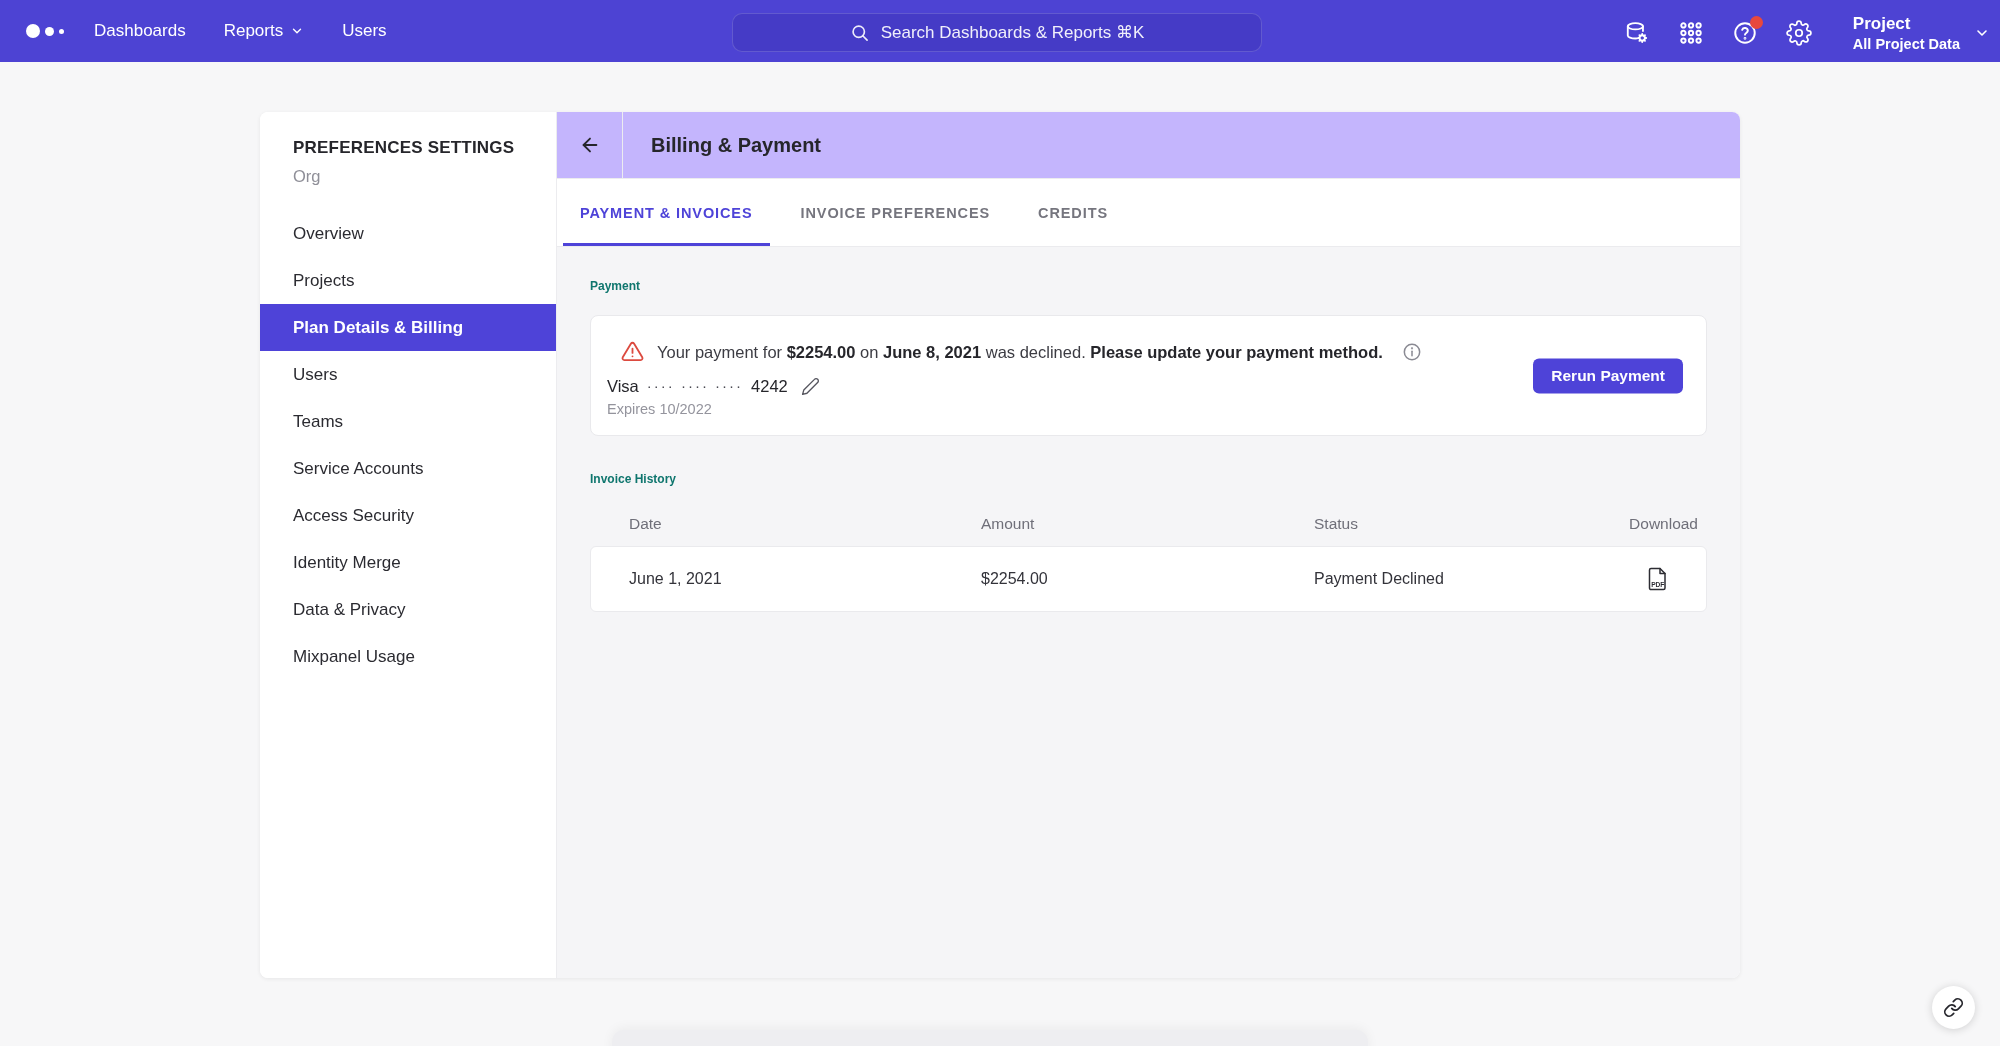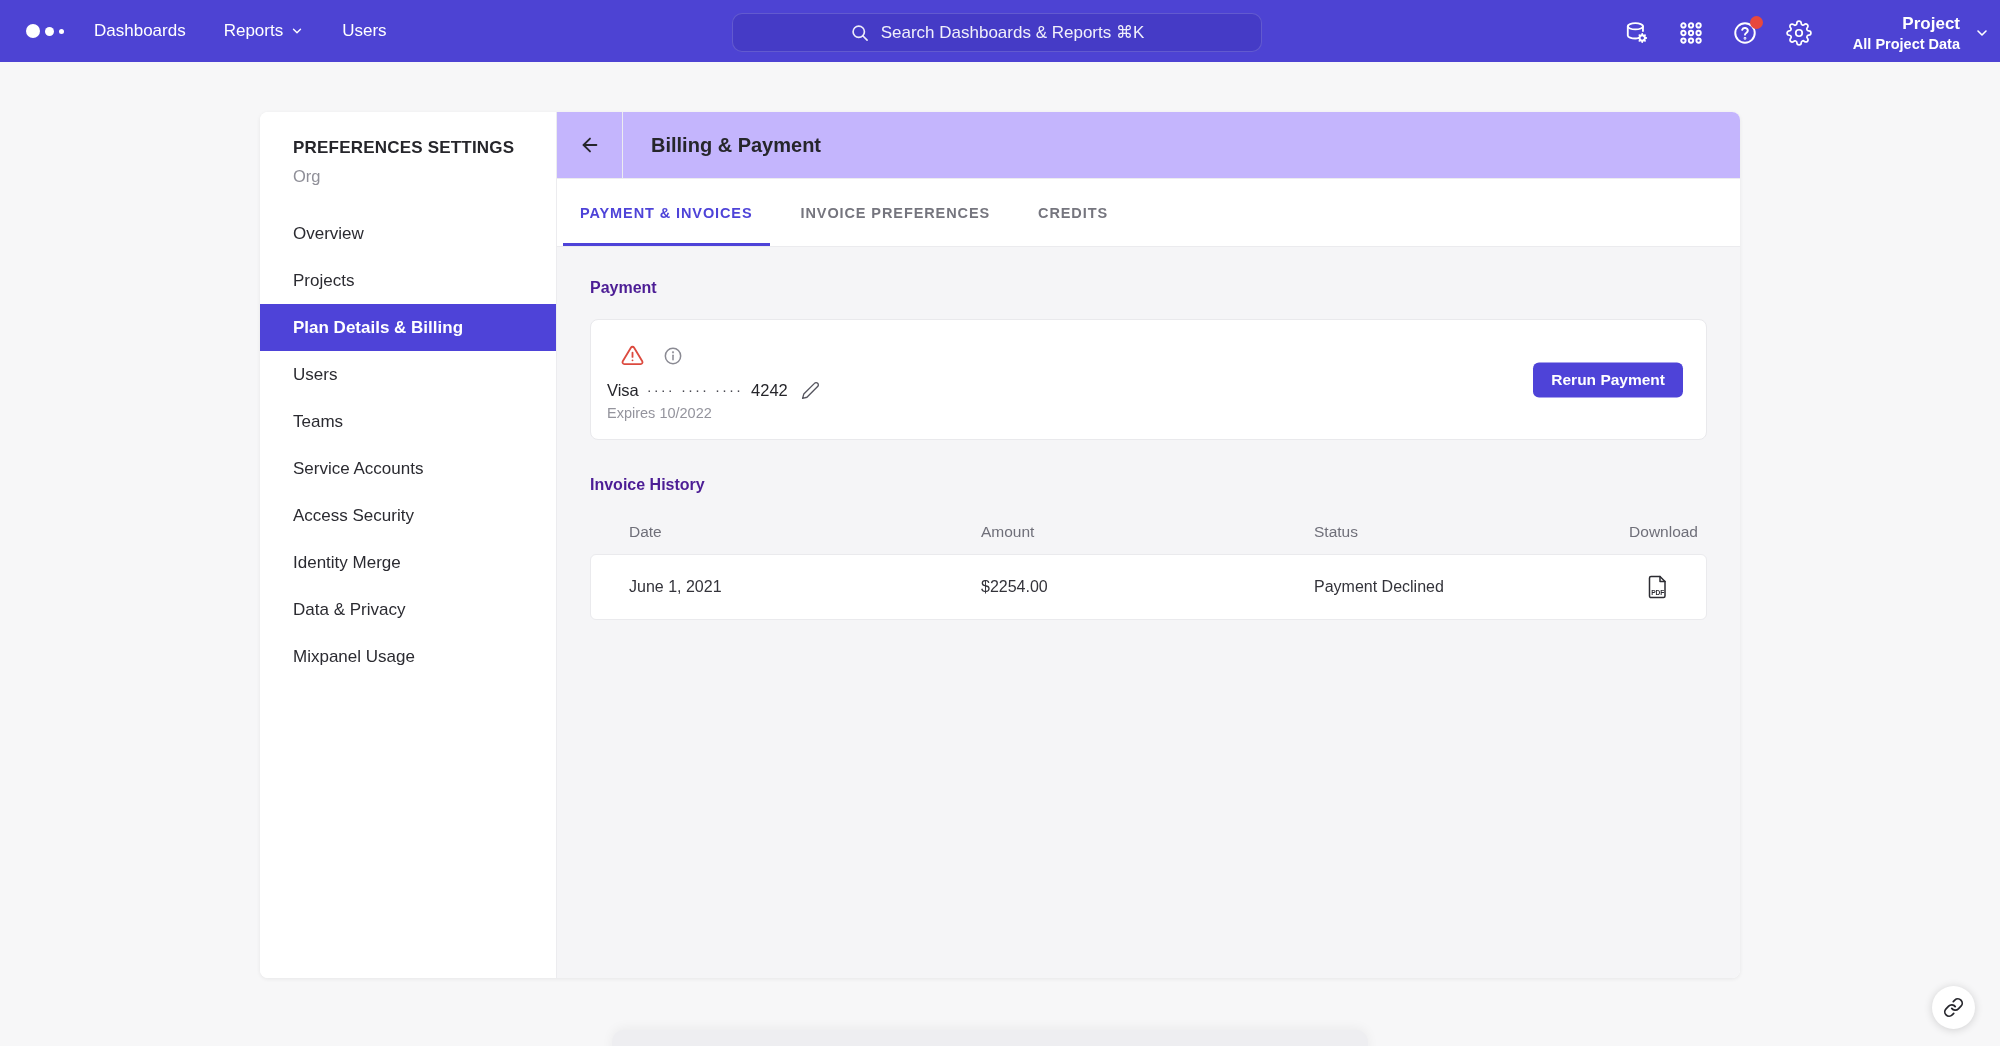--- a/index.html
+++ b/index.html
@@ -28,21 +28,21 @@
     background:#453bc6; border:1px solid rgba(255,255,255,0.16); border-radius:10px;
     display:flex; align-items:center; justify-content:center; gap:11px;
     color:rgba(255,255,255,0.92); font-size:17px; cursor:text;
   }
   .nav-right { position:absolute; right:10px; top:0; height:66px; display:flex; align-items:center; }
   .nav-icon { width:26px; height:26px; margin-right:28px; cursor:pointer; position:relative; color:#fff; }
   .badge {
     position:absolute; top:-4px; right:-5px; width:13px; height:13px;
     border-radius:50%; background:#e8483c;
   }
-  .project { margin-left:13px; margin-right:14px; cursor:pointer; line-height:1.25; text-align:right; }
+  .project { margin-left:13px; margin-right:14px; cursor:pointer; line-height:1.25; text-align:left; }
   .project .p1 { font-size:17px; font-weight:700; }
   .project .p2 { font-size:14.5px; font-weight:600; }
   .proj-chevron { color:#fff; cursor:pointer; }
 
   
   .panel {
     position:absolute; left:260px; top:112px; width:1480px; height:866px;
     background:#fff; border-radius:8px; box-shadow:0 1px 4px rgba(0,0,0,0.07);
     display:flex;
   }
@@ -74,21 +74,21 @@
   .tab {
     display:flex; align-items:center; padding:0 17px; margin-right:14px;
     font-size:14.5px; font-weight:700; letter-spacing:0.9px; color:#75757e;
     border-bottom:3px solid transparent; padding-top:3px; cursor:pointer;
   }
   .tab.active { color:#4e43d8; border-bottom-color:#4e43d8; }
 
   .content {
     flex:1; background:#f5f5f7; padding:0 33px; border-radius:0 0 8px 0; min-height:0;
   }
-  .section-title { margin-top:32px; font-size:16px; font-weight:700; color:#4c1d95; }
+  .section-title { margin-top:32px; font-size:12px; font-weight:700; color:#0f766e; }
 
   .pay-card {
     margin-top:22px; position:relative; background:#fff;
     border:1px solid #e9e9ec; border-radius:8px;
     padding:24px 170px 18px 16px;
   }
   .alert-row { display:flex; align-items:center; gap:13px; padding-left:14px; }
   .alert-text { font-size:16.5px; color:#3c3c43; line-height:22px; }
   .alert-text b { color:#26262b; }
   .info-icon { color:#8a8a93; margin-left:6px; cursor:pointer; flex:0 0 auto; }
@@ -251,20 +251,21 @@
 
       <div class="pay-card">
         <div class="alert-row">
           <span class="warn-icon">
             <svg width="23" height="23" viewBox="0 0 24 24" fill="none" stroke="currentColor" stroke-width="1.9" stroke-linecap="round" stroke-linejoin="round">
               <path d="M10.29 3.86 1.82 18a2 2 0 0 0 1.71 3h16.94a2 2 0 0 0 1.71-3L13.71 3.86a2 2 0 0 0-3.42 0z"></path>
               <line x1="12" y1="9" x2="12" y2="13.5"></line>
                 <line x1="12" y1="17" x2="12.01" y2="17"></line>
             </svg>
           </span>
+          <span class="alert-text"><span>Your payment for </span><b>$2254.00</b><span> on </span><b>June 8, 2021</b><span> was declined. </span><b>Please update your payment method.</b></span>
           <span class="info-icon">
             <svg width="20" height="20" viewBox="0 0 24 24" fill="none" stroke="currentColor" stroke-width="1.8" stroke-linecap="round">
               <circle cx="12" cy="12" r="9.2"></circle>
                 <line x1="12" y1="11" x2="12" y2="16.4"></line>
                 <circle cx="12" cy="7.6" r="0.45" fill="currentColor"></circle>
             </svg>
           </span>
         </div>
 
         <div class="visa-row">

